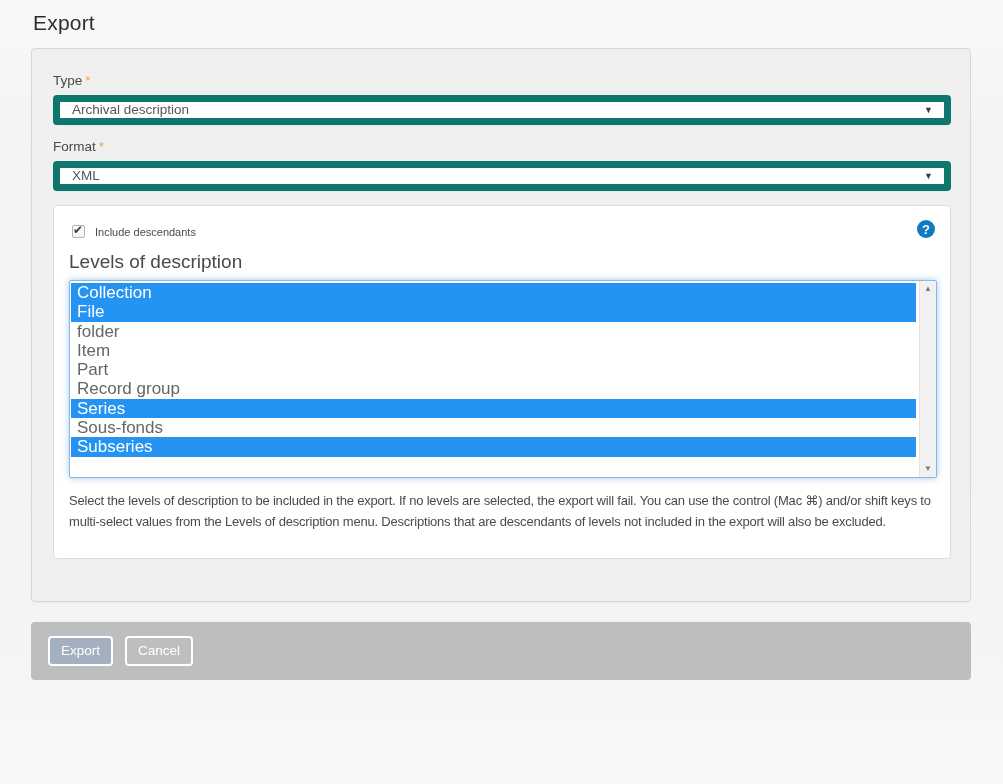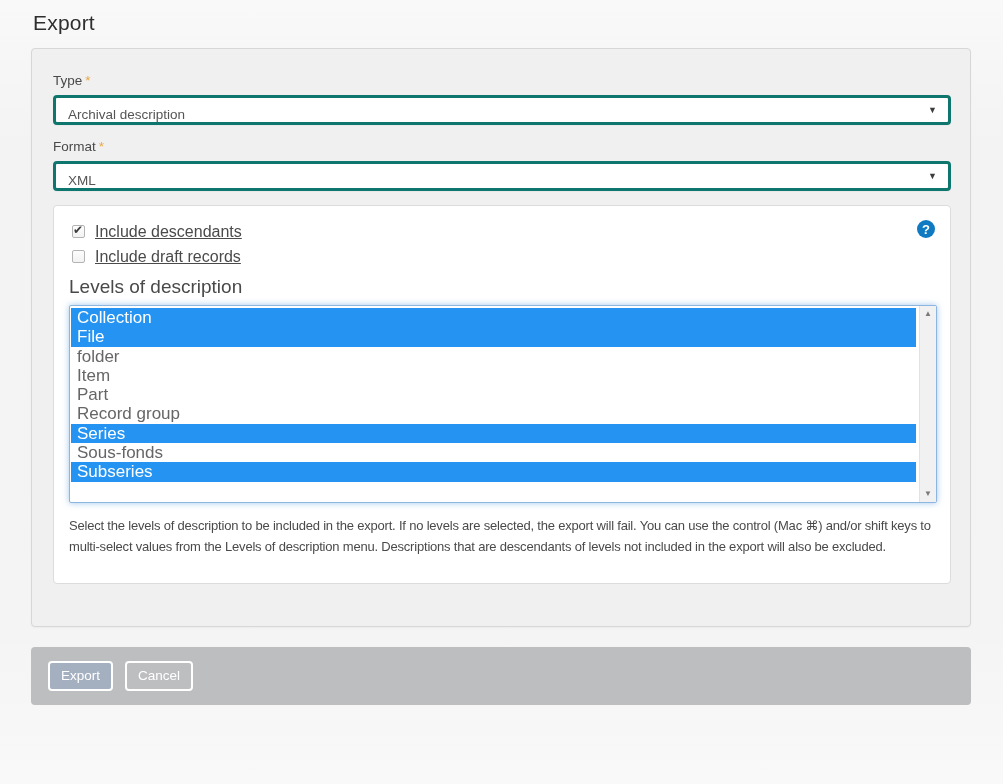--- a/index.html
+++ b/index.html
@@ -41,23 +41,23 @@
   .panel-body { padding: 24px 21px 42px 21px; }
 
   
   .field-label { font-size: 13.5px; color: #494949; margin-bottom: 7px; }
   .req { color: #e9a745; margin-left: 3px; }
 
   
   .select {
     width: 898px; height: 30px;
     background: #ffffff;
-    border: 3px solid #0f766e;
-    border-radius: 4px;
-    display: flex; align-items: flex-end;
+    border: 7px solid #0f766e;
+    border-radius: 4px;
+    display: flex; align-items: flex-start;
     padding: 0 12px;
     font-size: 13.5px; color: #555;
     position: relative;
     cursor: pointer;
     box-shadow: 0 1px 1px rgba(0,0,0,0.03);
   }
   .select .caret {
     position: absolute; right: 11px; top: 50%;
     transform: translateY(-52%);
     font-size: 9px; color: #3c3c3c;
@@ -92,21 +92,21 @@
     background: linear-gradient(#fdfdfd, #f2f2f2);
     margin: 0 10px 0 3px;
     position: relative; cursor: pointer;
     flex: 0 0 auto;
   }
   .check-row input[type="checkbox"]:checked::after {
     content: "\2714";
     position: absolute; top: -3px; left: 0px;
     font-size: 12px; color: #3a3a3a;
   }
-  .check-row .check-label { font-size: 16px; color: #4a4a4a; cursor: pointer; text-decoration: underline; }
+  .check-row .check-label { font-size: 11px; color: #4a4a4a; cursor: pointer; }
   .levels-label { font-size: 19px; color: #494949; margin: 7px 0 7px 0; }
 
   
   .listbox {
     position: relative;
     width: 868px; height: 198px;
     background: #fff;
     border: 1px solid #8cb6e0;
     border-radius: 2px;
     box-shadow: 0 0 6px rgba(82,150,220,0.55);
@@ -192,24 +192,20 @@
         <span class="caret">▼</span>
       </div>
     </div>
 
     <div class="options-box">
       <div class="help-icon">?</div>
 
       <label class="check-row">
         <input type="checkbox" checked="" style="">
         <span class="check-label">Include descendants</span>
-      </label>
-      <label class="check-row">
-        <input type="checkbox" style="">
-        <span class="check-label">Include draft records</span>
       </label>
 
       <div class="levels-label">Levels of description</div>
 
       <div class="listbox" role="listbox" aria-multiselectable="true">
         <div class="opt selected">Collection</div>
         <div class="opt selected">File</div>
         <div class="opt">folder</div>
         <div class="opt">Item</div>
         <div class="opt">Part</div>

